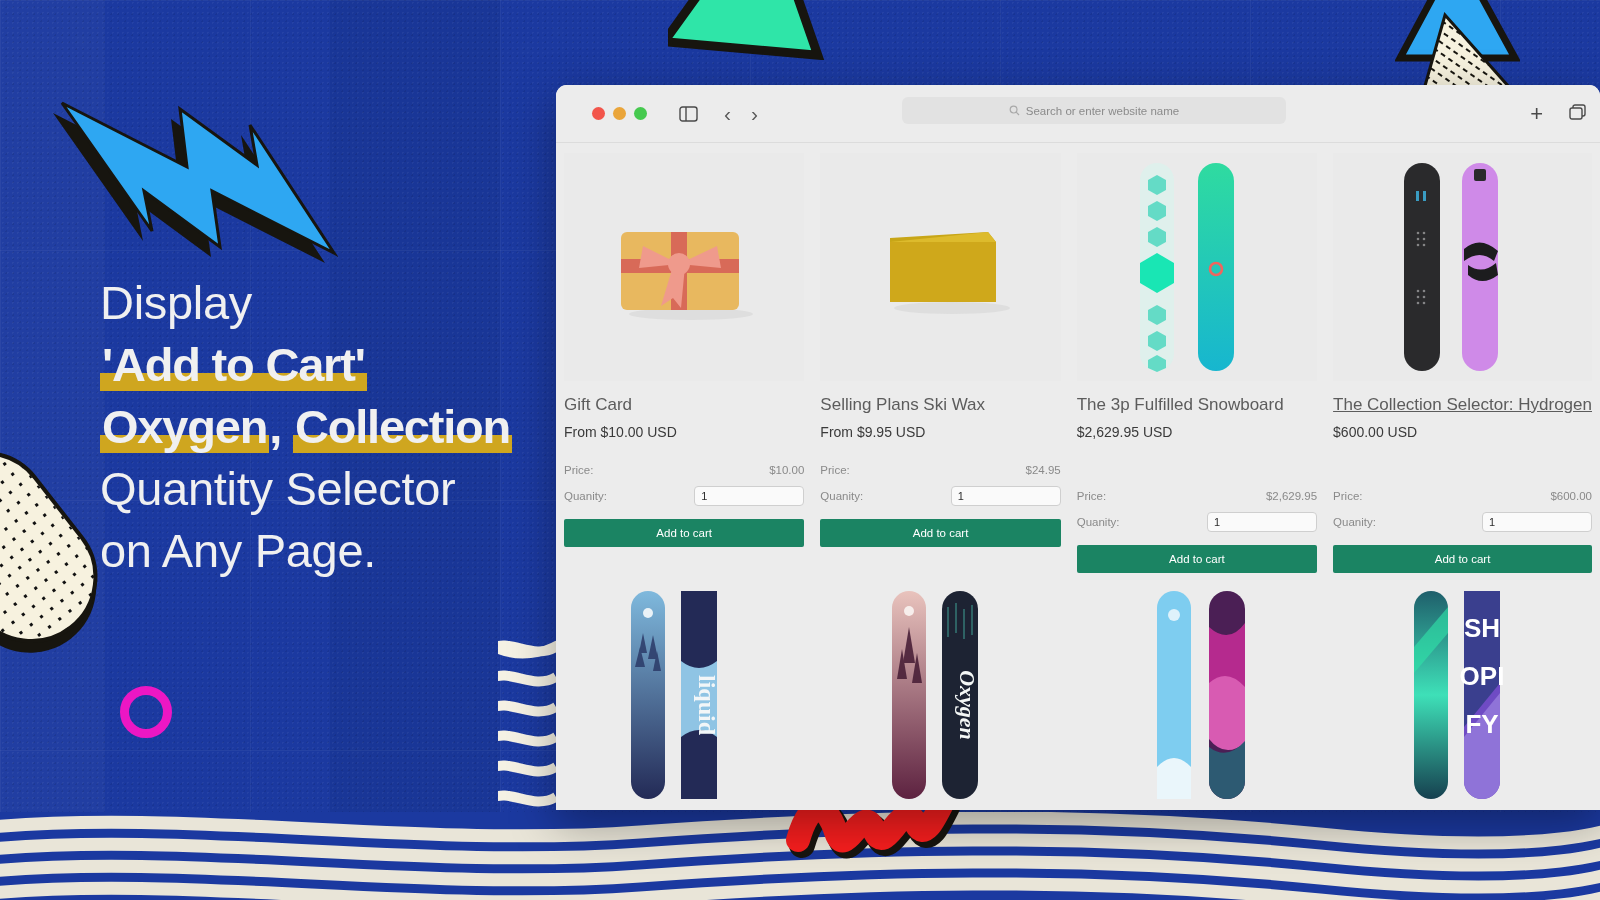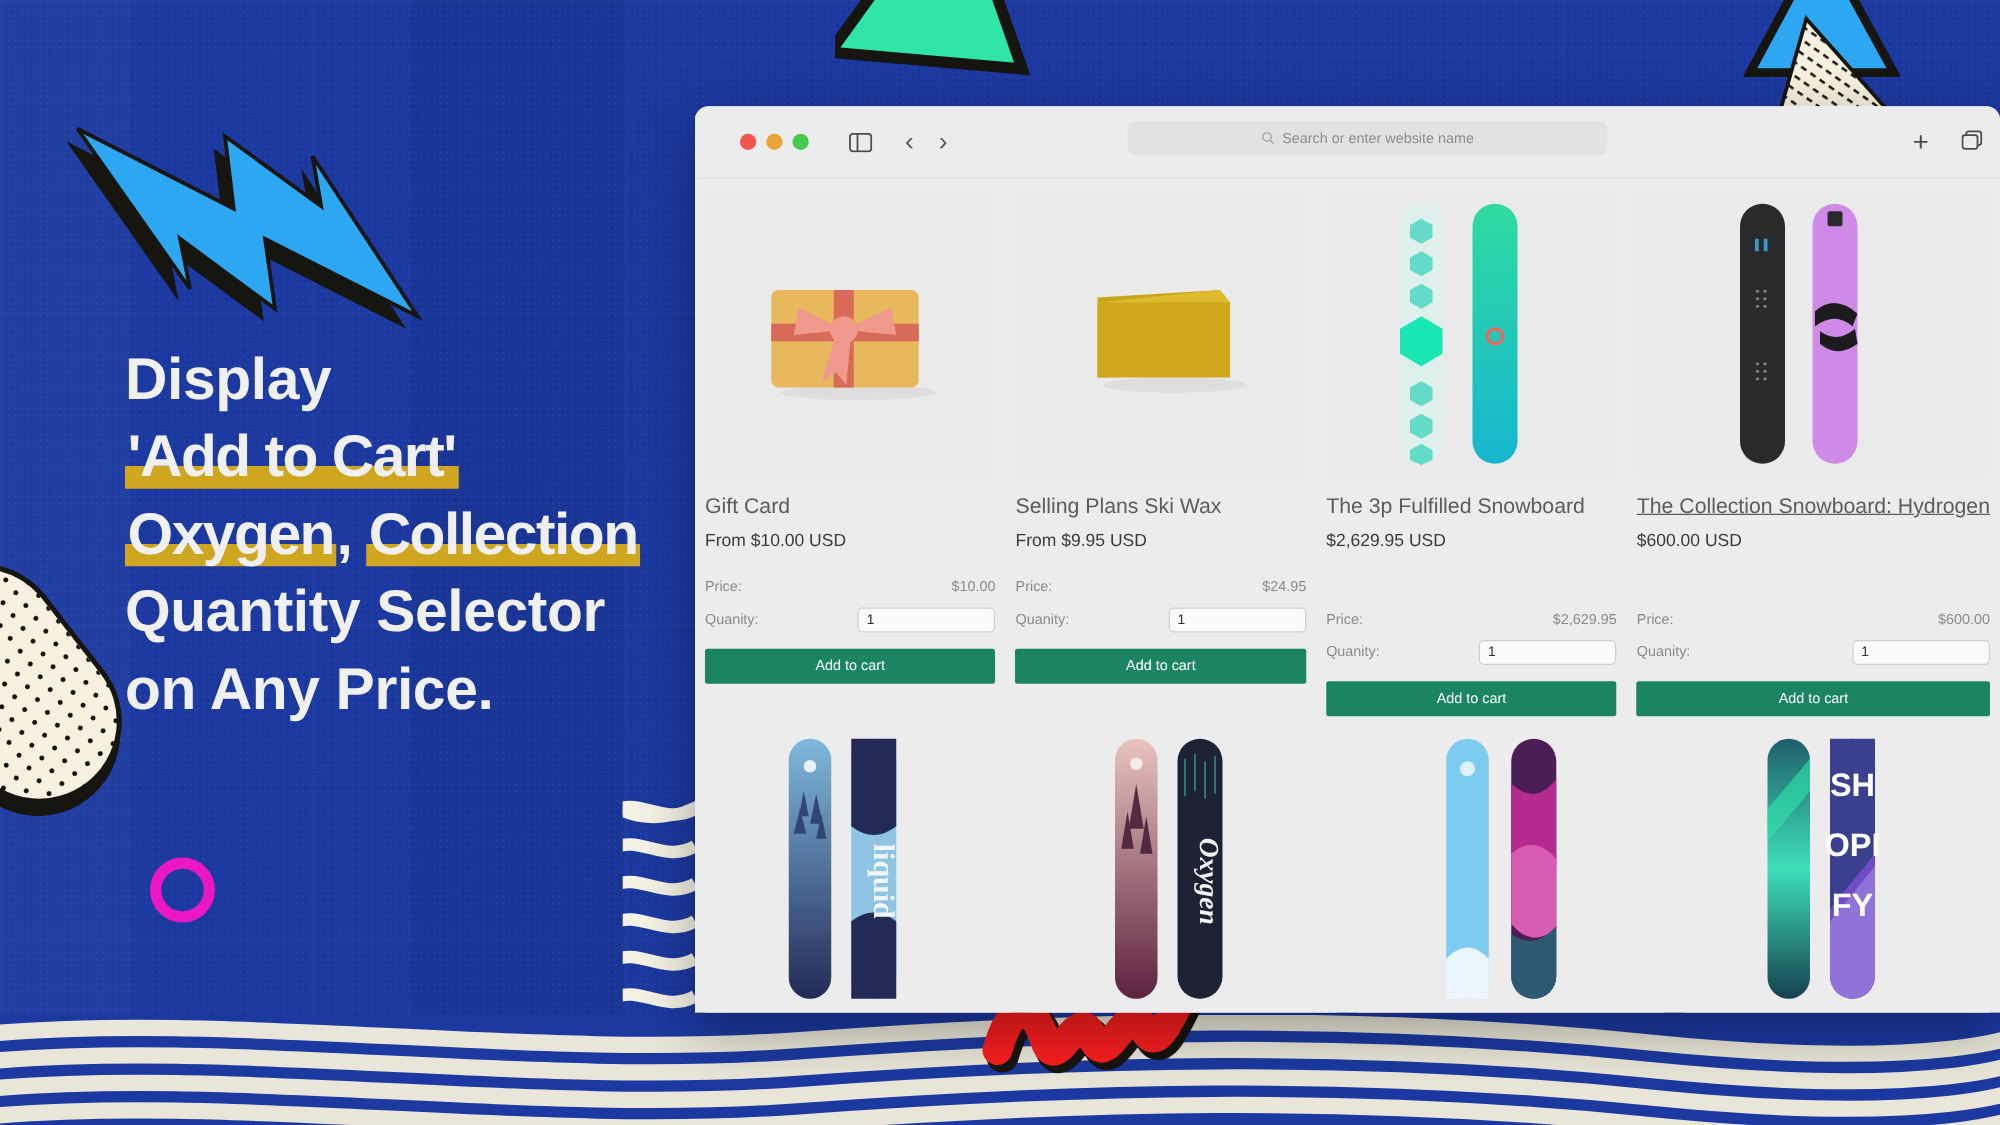--- a/index.html
+++ b/index.html
@@ -94,21 +94,21 @@
     overflow: hidden;
   }
   #wave-bottom svg, #wave-vert svg { display:block; }
 
   
   #headline {
     position: absolute; left: 100px; top: 272px; width: 470px;
     color: #f0f0f0;
     z-index: 30;
   }
-  #headline .ln { font-size: 47px; line-height: 1.32; font-weight: 700; letter-spacing: -.3px; }
+  #headline .ln { font-size: 47px; line-height: 1.32; font-weight: 400; letter-spacing: -.3px; }
   #headline .ln.bold { font-weight: 700; letter-spacing: -1.2px; }
   .hl {
     background: linear-gradient(to top, #cfa61f 0, #cfa61f 34%, transparent 34%);
     padding: 0 2px;
   }
 
   
   #browser {
     position: absolute;
     left: 556px; top: 85px;
@@ -574,21 +574,21 @@
 
 <div id="headline">
   <div class="ln">Display</div>
   <div class="ln bold">
     <span class="hl">'Add to Cart'</span>
   </div>
   <div class="ln bold">
     <span class="hl">Oxygen</span><span>, </span><span class="hl">Collection</span>
   </div>
   <div class="ln">Quantity Selector</div>
-  <div class="ln">on Any Price.</div>
+  <div class="ln">on Any Page.</div>
 </div>
 
 <div id="browser">
 
   <div id="toolbar">
     <div class="lights">
       <div class="light r"></div>
       <div class="light y"></div>
       <div class="light g"></div>
     </div>
@@ -745,21 +745,21 @@
                 <circle cx="36" cy="140" r="1.3"></circle>
               <circle cx="30" cy="146" r="1.3"></circle>
                 <circle cx="36" cy="146" r="1.3"></circle>
             </g>
             <rect x="74" y="6" width="36" height="208" rx="18" fill="#cf8ae8"></rect>
             <rect x="86" y="12" width="12" height="12" rx="2" fill="#2a2a2c"></rect>
             <path d="M76 92 q16 -14 34 2 l-4 10 q-14 -12 -30 0 Z" fill="#1c1c1e"></path>
             <path d="M80 108 q14 10 28 -2 l2 12 q-16 12 -30 0 Z" fill="#1c1c1e"></path>
           </svg>
         </div>
-        <div class="p-title link">The Collection Snowboard: Hydrogen</div>
+        <div class="p-title link">The Collection Selector: Hydrogen</div>
         <div class="p-price">$600.00 USD</div>
         <div class="form">
           <div class="frow" style="height:26px"></div>
           <div class="frow">
             <span class="lbl">Price:</span>
             <span class="val">$600.00</span>
           </div>
           <div class="frow">
             <span class="lbl">Quanity:</span>
             <input class="ctl wide" value="1" style="">

